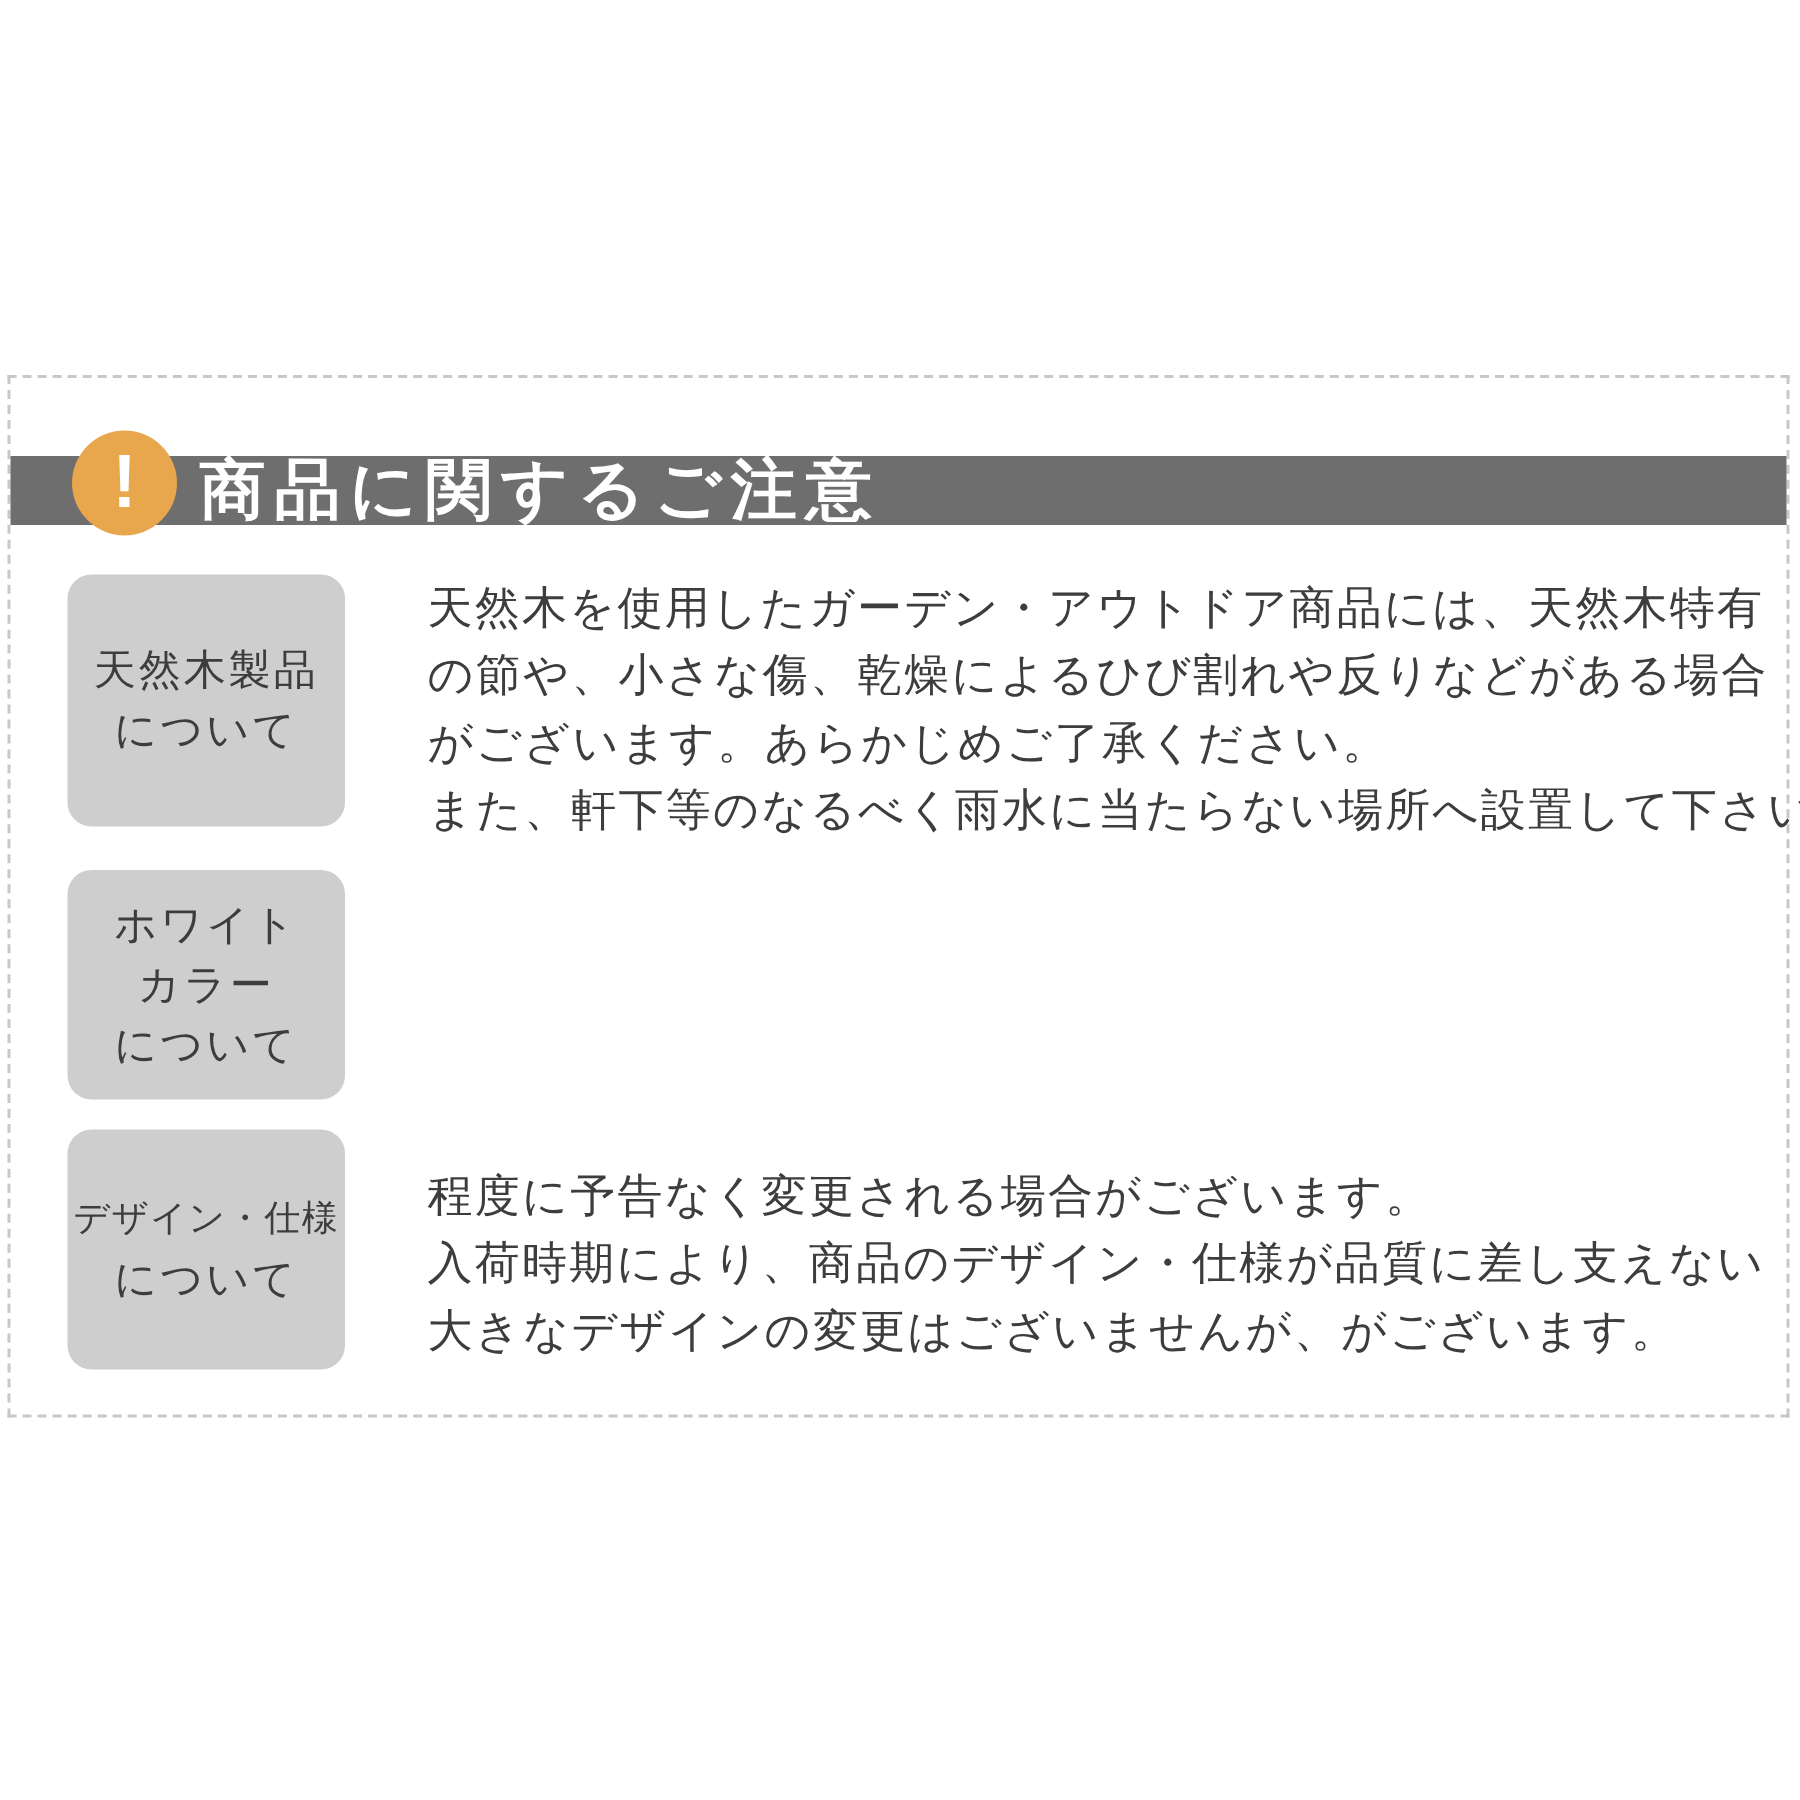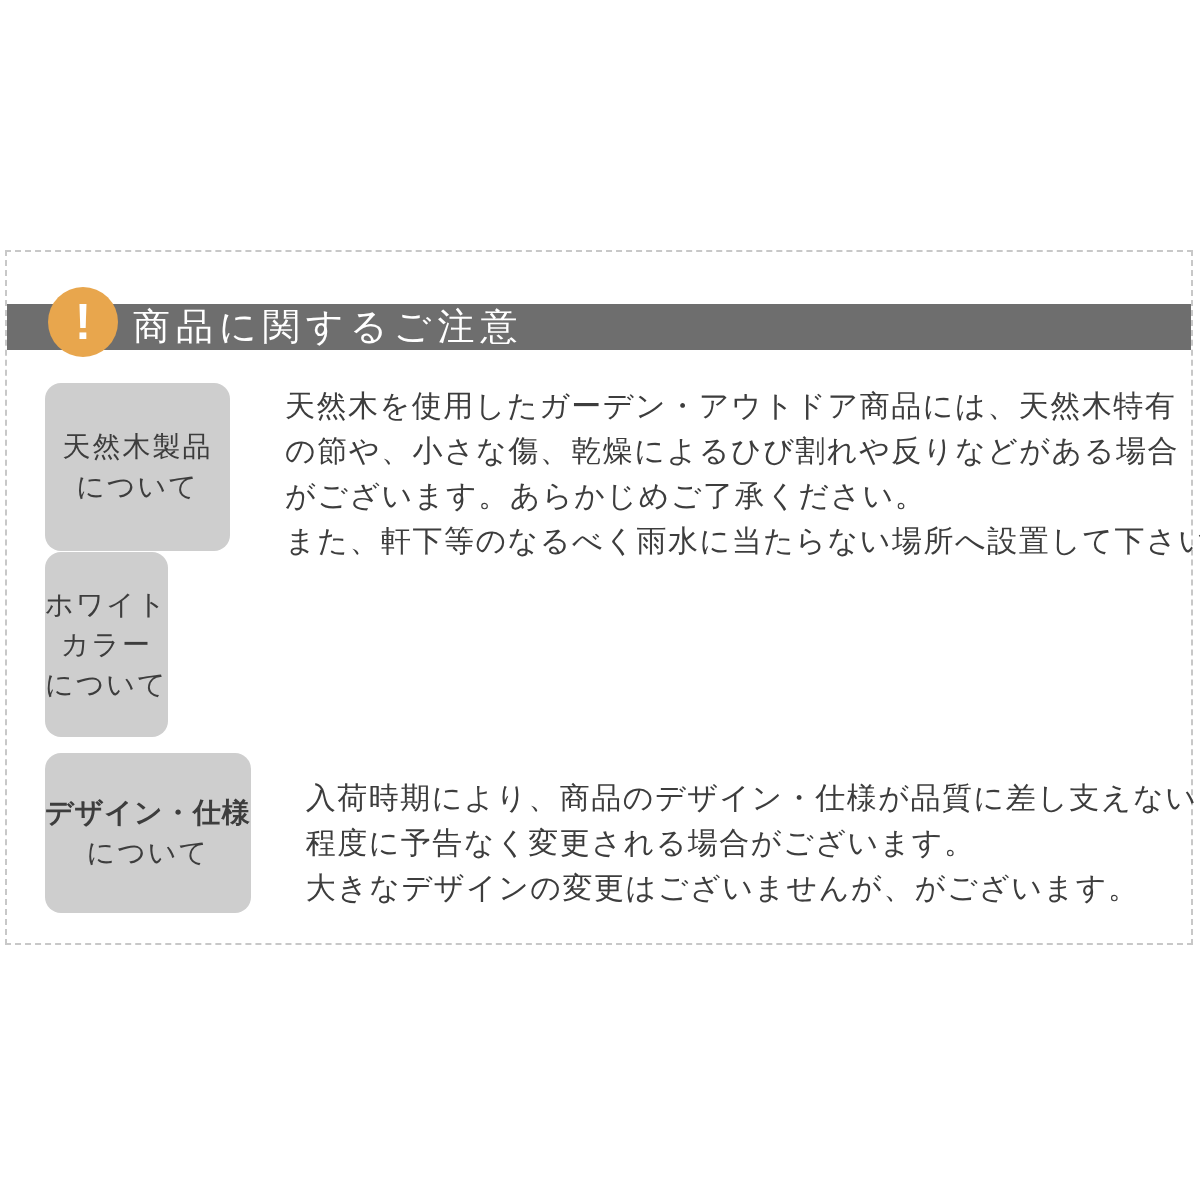--- a/index.html
+++ b/index.html
@@ -31,22 +31,22 @@
     position: absolute;
     left: 0; top: 52px;
     width: 100%; height: 46px;
     background: var(--header_gray);
   }
   .header-title {
     position: absolute;
     left: 126px; top: 0;
     height: 46px; line-height: 46px;
     color: #ffffff;
-    font-size: 37px;
-    font-weight: normal;
+    font-size: 44px;
+    font-weight: bold;
     letter-spacing: 6px;
     white-space: nowrap;
   }
   .warn-badge {
     position: absolute;
     left: 41px; top: 35px;
     width: 70px; height: 70px;
     border-radius: 50%;
     background: var(--accent_orange);
     z-index: 2;
@@ -61,21 +61,21 @@
   }
 
   
   .row {
     position: absolute;
     left: 38px; right: 8px;
     display: flex;
     align-items: flex-start;
   }
   .row-1 { top: 131px; }
-  .row-2 { top: 300px; flex-direction: column; }
+  .row-2 { top: 328px; }
   .row-3 { top: 501px; }
 
   .label-box {
     flex: 0 0 185px;
     background: var(--label_gray);
     border-radius: 16px;
     display: flex;
     flex-direction: column;
     align-items: center;
     justify-content: center;
@@ -84,21 +84,21 @@
   }
   .row-1 .label-box { height: 168px; }
   .row-2 .label-box { height: 153px; }
   .row-3 .label-box { height: 160px; }
   .label-line {
     font-size: 28px;
     line-height: 40px;
     letter-spacing: 2px;
     white-space: nowrap;
   }
-  .row-3 .label-line:first-child { font-size: 28px; letter-spacing: 1px; font-weight: bold; }
+  .row-3 .label-line:first-child { font-size: 24px; letter-spacing: 1px; }
 
   .body-text {
     flex: 1;
     color: var(--text_dark);
   }
   .row-2 .body-text { padding-top: 20px; }
   .row-3 .body-text { padding-top: 22px; }
   .body-line {
     font-size: 30px;
     line-height: 45px;
@@ -141,20 +141,20 @@
       <div class="body-text">
       </div>
     </section>
 
     <section class="row row-3">
       <div class="label-box">
         <div class="label-line">デザイン・仕様</div>
         <div class="label-line">について</div>
       </div>
       <div class="body-text">
+        <div class="body-line">程度に予告なく変更される場合がございます。</div>
         <div class="body-line">入荷時期により、商品のデザイン・仕様が品質に差し支えない</div>
-        <div class="body-line">程度に予告なく変更される場合がございます。</div>
         <div class="body-line">大きなデザインの変更はございませんが、がございます。</div>
       </div>
     </section>
 
   </div>
 </div>
 
 </body></html>

